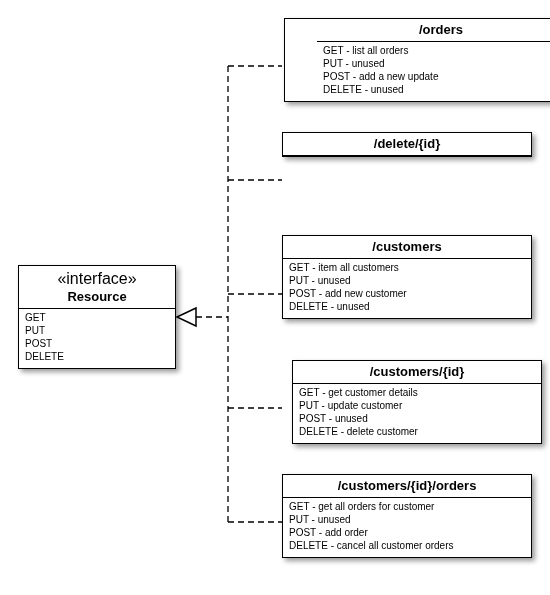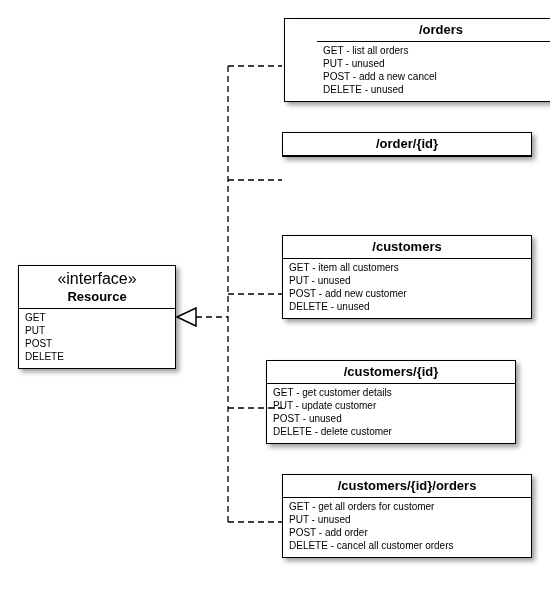--- a/index.html
+++ b/index.html
@@ -62,44 +62,44 @@
   </div>
 </div>
 
 <div class="uml-box" style="left:284px; top:18px; width:248px;padding-left:32px;">
   <div class="uml-header">
     <div class="name">/orders</div>
   </div>
   <div class="uml-body">
     <div class="op-row"><span>GET</span> - <span>list all orders</span></div>
     <div class="op-row"><span>PUT</span> - <span>unused</span></div>
-    <div class="op-row"><span>POST</span> - <span>add a new cancel</span></div>
+    <div class="op-row"><span>POST</span> - <span>add a new update</span></div>
     <div class="op-row"><span>DELETE</span> - <span> unused</span></div>
   </div>
 </div>
 
 <div class="uml-box" style="left:282px; top:132px; width:248px;">
   <div class="uml-header">
-    <div class="name">/order/{id}</div>
+    <div class="name">/delete/{id}</div>
   </div>
 </div>
 
 <div class="uml-box" style="left:282px; top:235px; width:248px;">
   <div class="uml-header">
     <div class="name">/customers</div>
   </div>
   <div class="uml-body">
     <div class="op-row"><span>GET</span> - <span>item all customers</span></div>
     <div class="op-row"><span>PUT</span> - <span>unused</span></div>
     <div class="op-row"><span>POST</span> - <span>add new customer</span></div>
     <div class="op-row"><span>DELETE</span> - <span>unused</span></div>
   </div>
 </div>
 
-<div class="uml-box" style="left:266px; top:360px; width:248px;">
+<div class="uml-box" style="left:292px; top:360px; width:248px;">
   <div class="uml-header">
     <div class="name">/customers/{id}</div>
   </div>
   <div class="uml-body">
     <div class="op-row"><span>GET</span> - <span>get customer details</span></div>
     <div class="op-row"><span>PUT</span> - <span>update customer</span></div>
     <div class="op-row"><span>POST</span> - <span>unused</span></div>
     <div class="op-row"><span>DELETE</span> - <span>delete customer</span></div>
   </div>
 </div>

